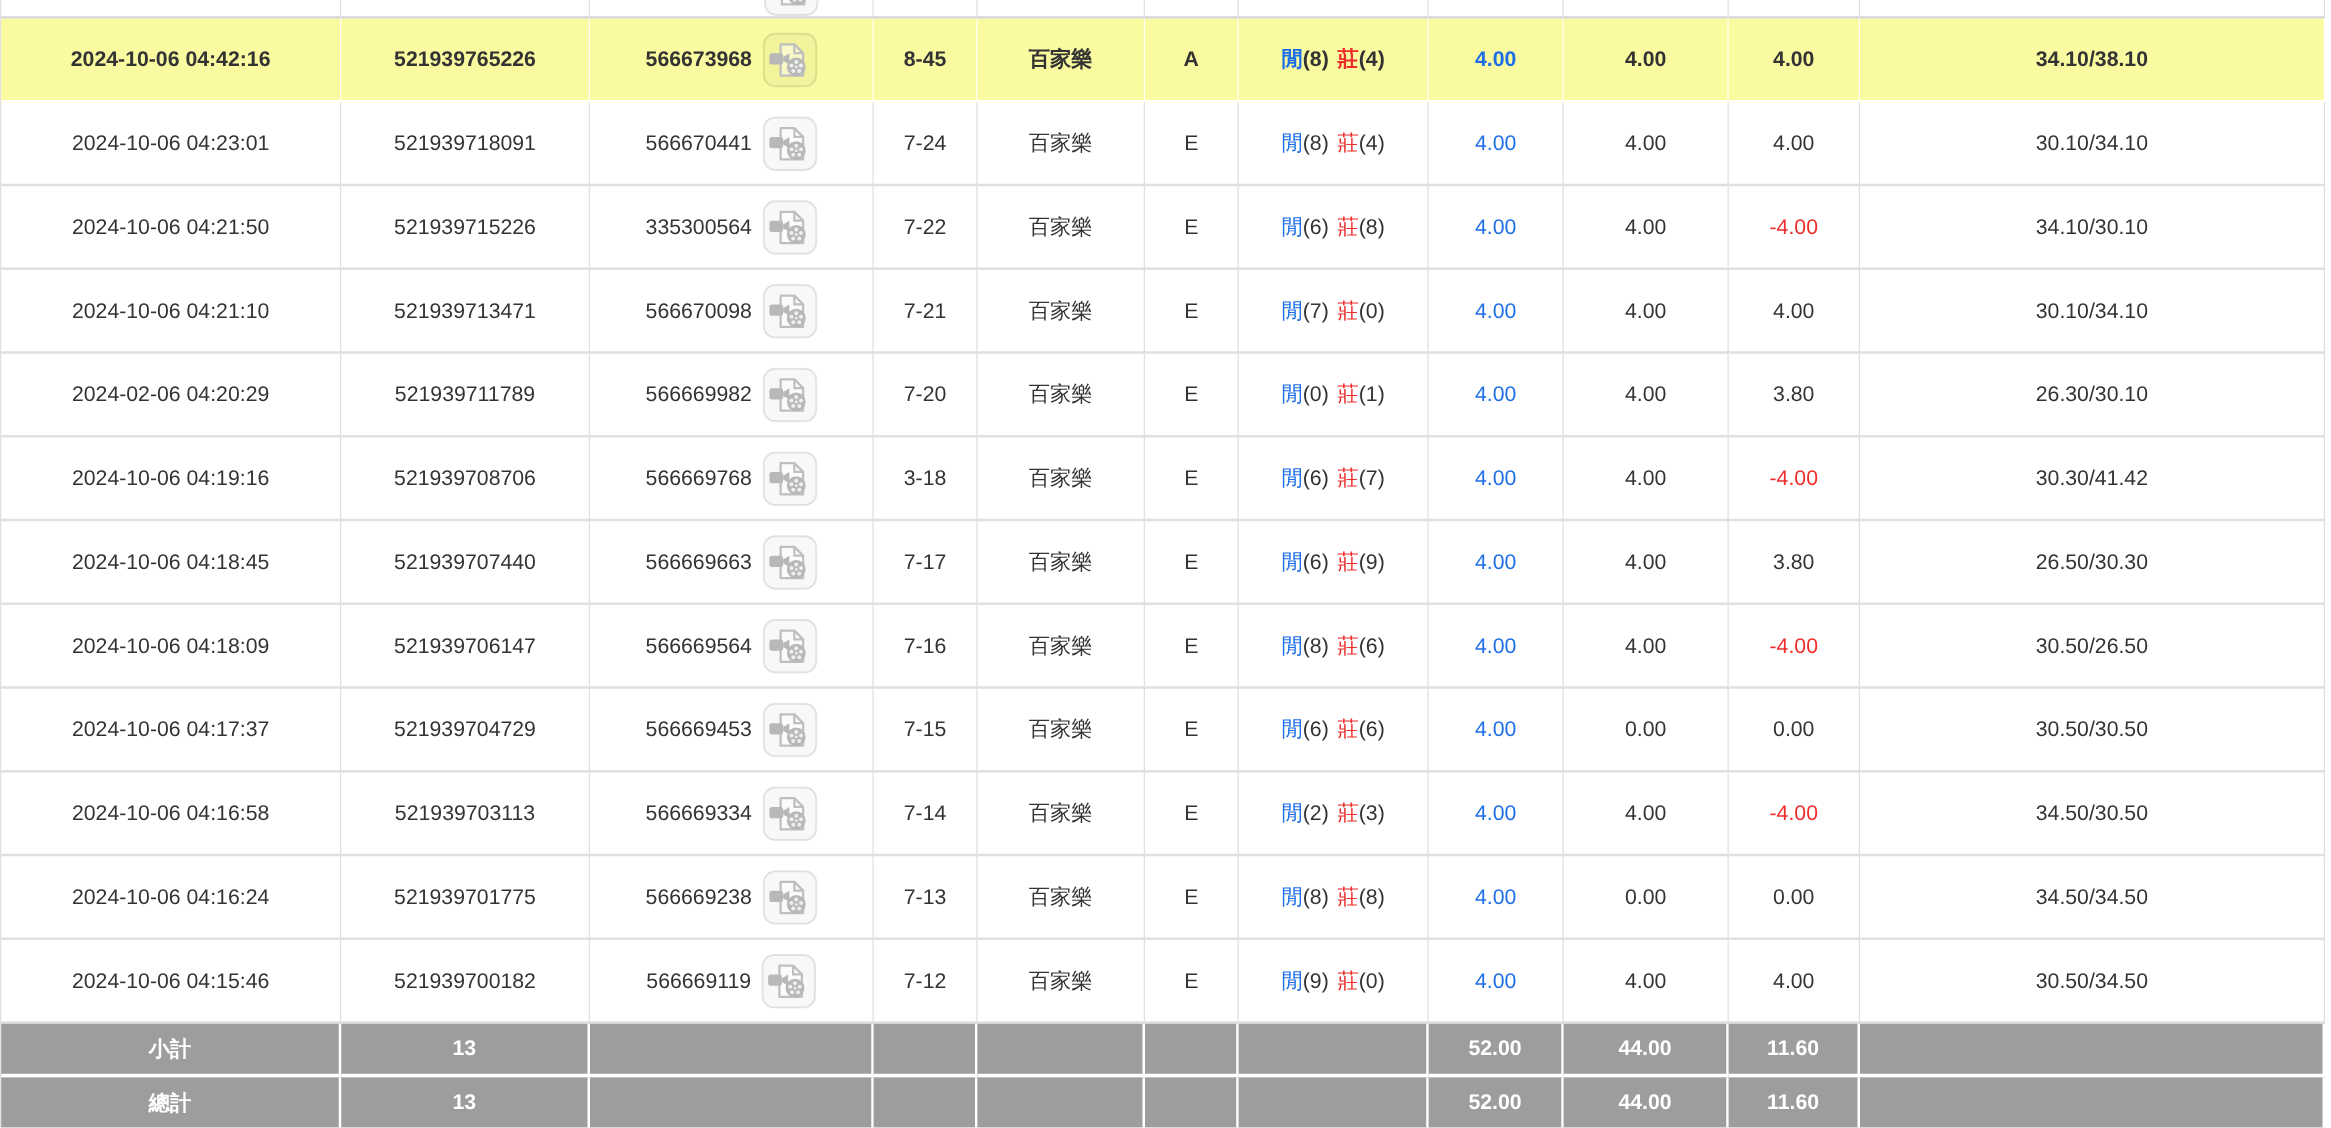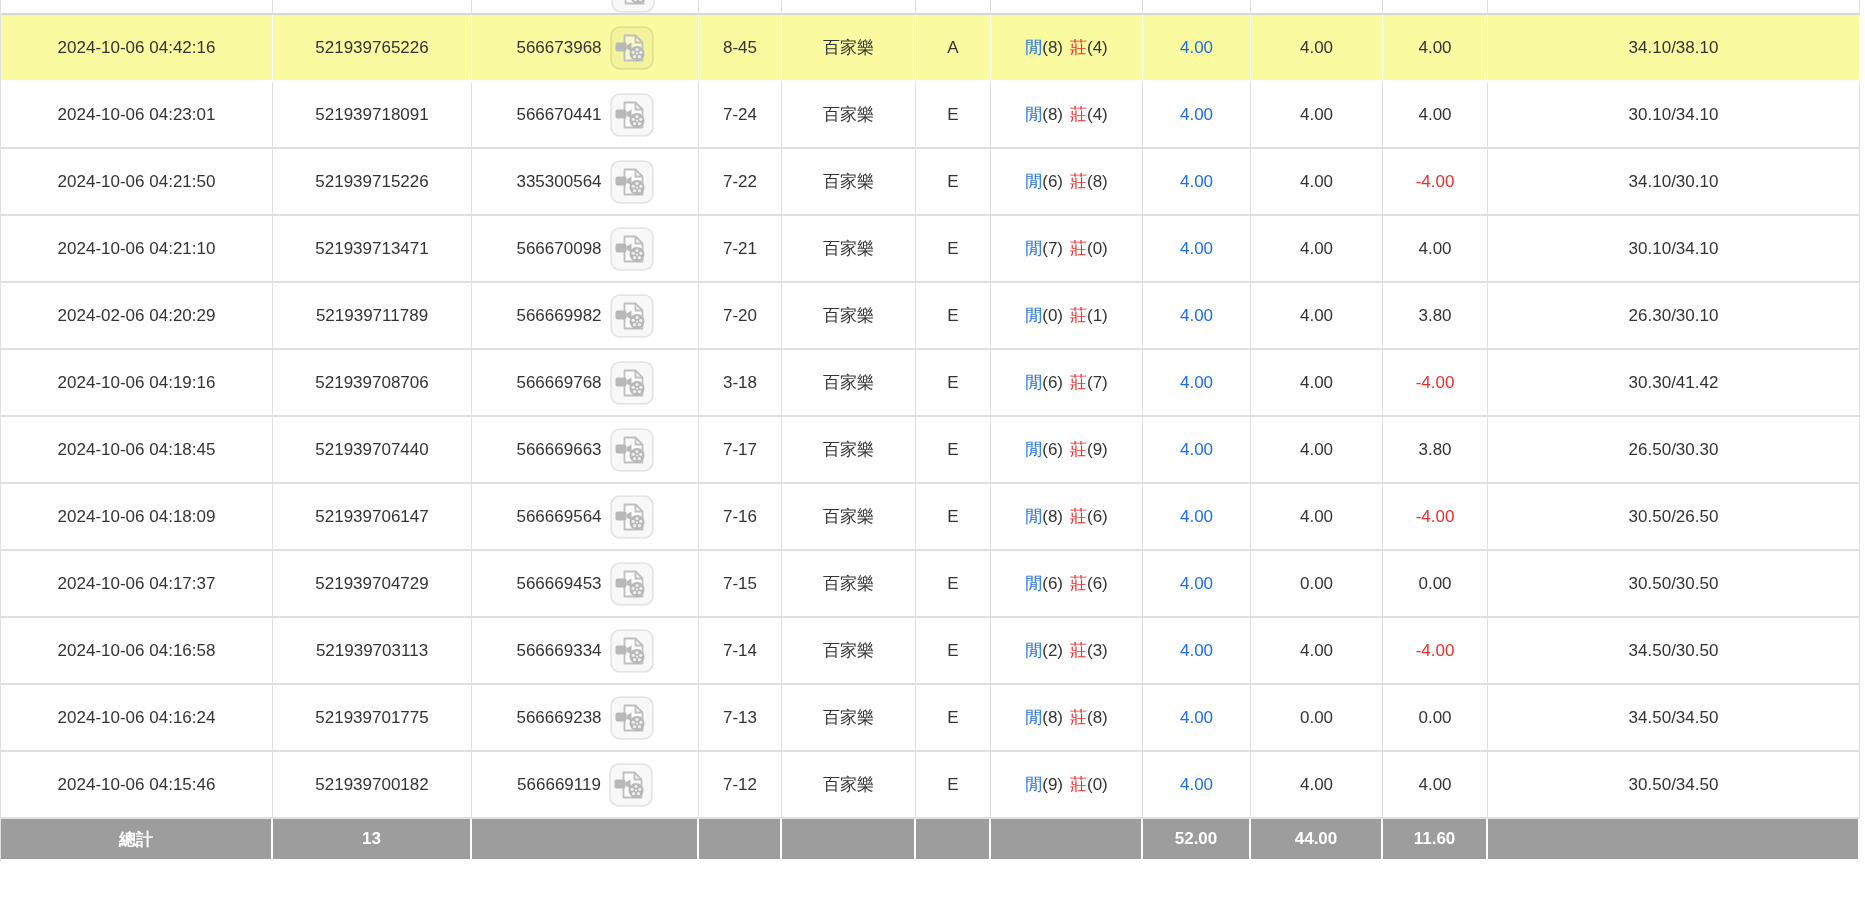--- a/index.html
+++ b/index.html
@@ -32,21 +32,21 @@
     text-align:center;
     vertical-align:middle;
     font-size:17px;
     padding:0 4px;
     overflow:hidden;
     white-space:nowrap;
   }
   tr.row-partial{height:15px;}
   tr.row-partial td{border-bottom:2px solid #d6d6d6;padding:0;}
   tr.row-data{height:67px;}
-  tr.row-data.highlight td{background:var(--highlight);border-right-color:#ffffff;border-bottom-color:#ffffff;}
+  tr.row-data.highlight td{background:var(--highlight);border-right-color:#ffffff;border-bottom-color:#ffffff;font-weight:bold;}
   tr.row-summary{height:43px;}
   tr.row-summary td{
     background:var(--summary-bg);
     border-right:2px solid #ffffff;
     border-bottom:3px solid #ffffff;
     color:#ffffff;
     font-weight:bold;
   }
   .round-wrap{display:inline-flex;align-items:center;justify-content:flex-end;gap:8px;}
   .replay-btn{
@@ -503,20 +503,33 @@
     <td>7-12</td>
     <td>百家樂</td>
     <td>E</td>
     <td class="result-cell"><span class="p">閒</span><span>(9)</span><span class="b">莊</span><span>(0)</span></td>
     <td><a class="bet-link">4.00</a></td>
     <td>4.00</td>
     <td>4.00</td>
     <td>30.50/34.50</td>
   </tr>
       <tr class="row-summary">
+    <td>小計</td>
+    <td>13</td>
+    <td></td>
+    <td></td>
+    <td></td>
+    <td></td>
+    <td></td>
+    <td>52.00</td>
+    <td>44.00</td>
+    <td>11.60</td>
+    <td></td>
+  </tr>
+      <tr class="row-summary">
     <td>總計</td>
     <td>13</td>
     <td></td>
     <td></td>
     <td></td>
     <td></td>
     <td></td>
     <td>52.00</td>
     <td>44.00</td>
     <td>11.60</td>

